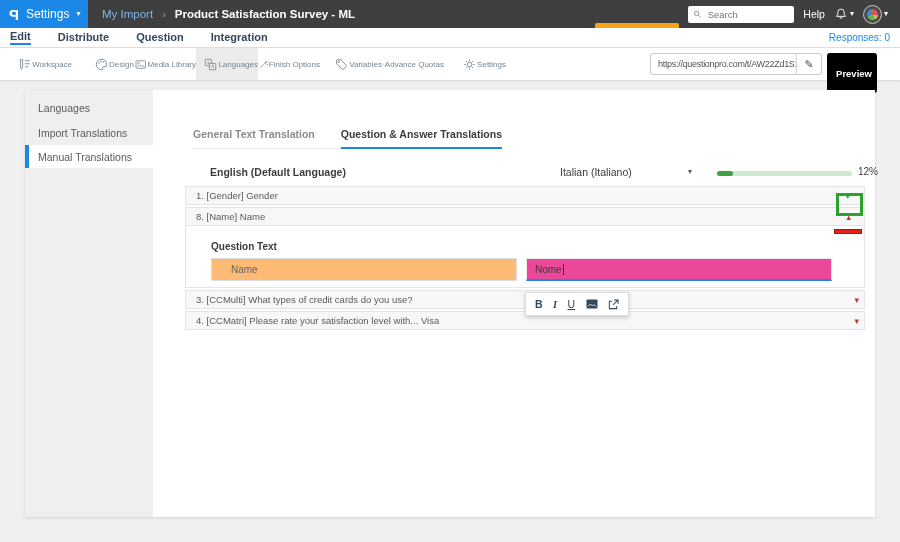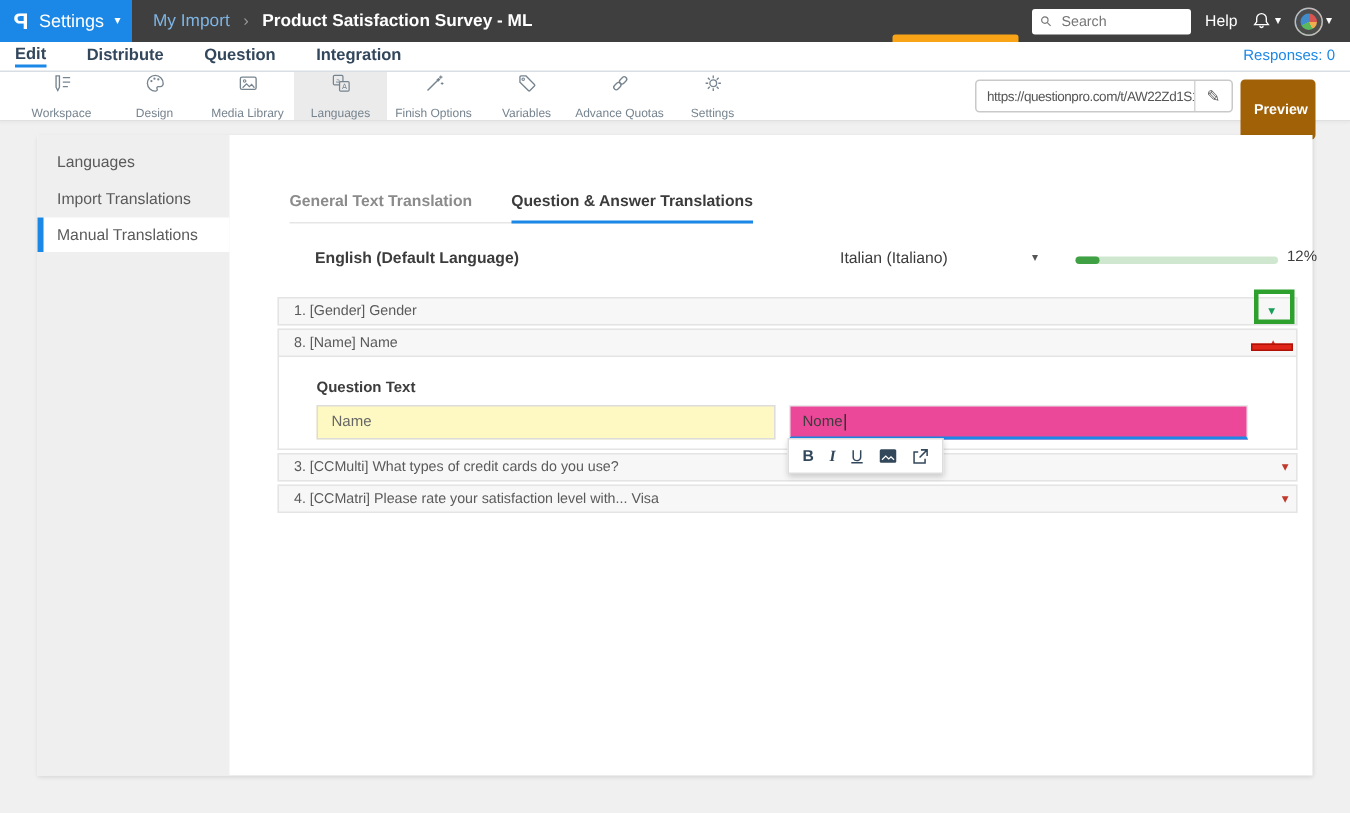--- a/index.html
+++ b/index.html
@@ -27,28 +27,28 @@
 
   
   .nav-row{position:absolute;left:0;top:28px;width:900px;height:20px;background:#fff;border-bottom:1px solid #d9dee3;display:flex;align-items:center;padding:0 10px;box-sizing:border-box;gap:27px;}
   .nav-item{color:#33475c;font-size:11px;font-weight:bold;cursor:pointer;padding-bottom:1px;}
   .nav-item.active{border-bottom:2px solid #1b87e6;}
   .responses{margin-left:auto;color:#1b87e6;font-size:10px;}
 
   
   .toolbar{position:absolute;left:0;top:48px;width:900px;height:32px;background:#fff;border-bottom:1px solid #e0e0e0;box-shadow:0 1px 2px rgba(0,0,0,.05);}
   .tool-items{position:absolute;left:10px;top:0;display:flex;height:32px;}
-  .tool-item{width:62px;height:32px;display:flex;flex-direction:column;align-items:center;justify-content:space-between;cursor:pointer;}
+  .tool-item{width:62px;height:32px;display:flex;flex-direction:row;align-items:center;justify-content:flex-end;cursor:pointer;}
   .tool-item.active{background:#ebebeb;}
   .tool-item svg{display:block;}
   .tool-label{font-size:8px;color:#76848f;margin-top:1px;white-space:nowrap;}
   .url-box{position:absolute;left:650px;top:5px;width:172px;height:22px;border:1px solid #c9c9c9;border-radius:3px;background:#fff;display:flex;align-items:center;box-sizing:border-box;}
   .url-text{flex:1;font-size:9px;letter-spacing:-0.3px;color:#555;padding:0 7px;white-space:nowrap;overflow:hidden;}
   .url-edit{width:24px;height:100%;border-left:1px solid #d5d5d5;display:flex;align-items:center;justify-content:center;color:#555;font-size:11px;cursor:pointer;}
-  .preview-btn{position:absolute;left:827px;top:5px;width:50px;height:40px;background:#a16207;border:none;border-radius:3px;color:#fff;font-size:9.5px;font-weight:bold;display:flex;align-items:center;justify-content:center;gap:4px;cursor:pointer;}
+  .preview-btn{position:absolute;left:827px;top:5px;width:50px;height:40px;background:#000000;border:none;border-radius:3px;color:#fff;font-size:9.5px;font-weight:bold;display:flex;align-items:center;justify-content:center;gap:4px;cursor:pointer;}
 
   
   .card{position:absolute;left:25px;top:90px;width:850px;height:427px;background:#fff;box-shadow:0 1px 3px rgba(0,0,0,.12);}
   .side{position:absolute;left:0;top:0;width:128px;height:427px;background:#efefef;}
   .side-item{position:absolute;left:0;width:128px;height:23px;display:flex;align-items:center;padding-left:13px;box-sizing:border-box;font-size:10.5px;color:#5a5a5a;cursor:pointer;}
   .side-item.active{background:#fff;border-left:4px solid #1b87e6;padding-left:9px;}
 
   
   .tabs{position:absolute;left:168px;top:38px;display:flex;gap:26px;border-bottom:1px solid #e6e6e6;}
   .tab{font-size:10.5px;font-weight:bold;color:#8b8b8b;padding-bottom:7px;cursor:pointer;}
@@ -56,28 +56,28 @@
 
   
   .lang-src{position:absolute;left:185px;top:76px;font-size:10.5px;font-weight:bold;color:#3c3c3c;}
   .lang-target{position:absolute;left:535px;top:76px;font-size:10.5px;color:#3c3c3c;cursor:pointer;}
   .lang-caret{position:absolute;left:663px;top:77px;font-size:8px;color:#555;cursor:pointer;}
   .progress-track{position:absolute;left:692px;top:81px;width:135px;height:5px;border-radius:3px;background:#cfe7cf;}
   .progress-fill{height:5px;border-radius:3px;background:#3fa144;width:0;}
   .progress-label{position:absolute;left:833px;top:76px;font-size:10px;color:#3c3c3c;}
 
   
-  .qrows{position:absolute;left:160px;top:108px;width:680px;}
+  .qrows{position:absolute;left:160px;top:96px;width:680px;}
   .qrow{height:19px;background:#f7f7f7;border:1px solid #e4e4e4;box-sizing:border-box;display:flex;align-items:center;padding:0 5px 0 10px;font-size:9.5px;color:#5a5a5a;cursor:pointer;}
   .qrow + .qrow, .panel + .qrow{margin-top:2px;}
   .qrow .row-caret{margin-left:auto;font-size:9px;color:#c0392b;}
   .row-caret.green{color:#18a05a;margin-right:9px;}
   .panel{height:62px;background:#fff;border:1px solid #e4e4e4;border-top:none;box-sizing:border-box;position:relative;}
   .panel-label{position:absolute;left:25px;top:15px;font-size:10px;font-weight:bold;color:#3c3c3c;}
-  .src-input{position:absolute;left:25px;top:32px;width:306px;height:23px;background:#fef9c3;border:1px solid #dcdcdc;box-sizing:border-box;font-size:10px;color:#666;line-height:21px;padding-left:9px;}
+  .src-input{position:absolute;left:25px;top:32px;width:306px;height:23px;background:#fdba74;border:1px solid #dcdcdc;box-sizing:border-box;font-size:10px;color:#666;line-height:21px;padding-left:19px;}
   .tgt-input{position:absolute;left:340px;top:32px;width:306px;height:23px;background:#ec4899;border:1px solid #e9e9e9;border-bottom:2px solid #1b87e6;box-sizing:border-box;font-size:10px;color:#3c3c3c;line-height:21px;padding-left:8px;}
   .tgt-input::after{content:"";border-left:1px solid #333;margin-left:1px;}
 
   
   .fmt-bar{position:absolute;left:500px;top:202px;width:104px;height:24px;background:#fff;border:1px solid #ddd;box-shadow:0 2px 4px rgba(0,0,0,.18);display:flex;align-items:center;justify-content:space-between;padding:0 9px;box-sizing:border-box;z-index:6;}
   .fmt-b{font-size:10.5px;font-weight:bold;color:#33475b;cursor:pointer;}
   .fmt-i{font-size:10.5px;font-style:italic;font-family:"Liberation Serif",serif;font-weight:bold;color:#33475b;cursor:pointer;}
   .fmt-u{font-size:10.5px;text-decoration:underline;color:#33475b;cursor:pointer;}
   .fmt-svg{cursor:pointer;display:flex;}
 

